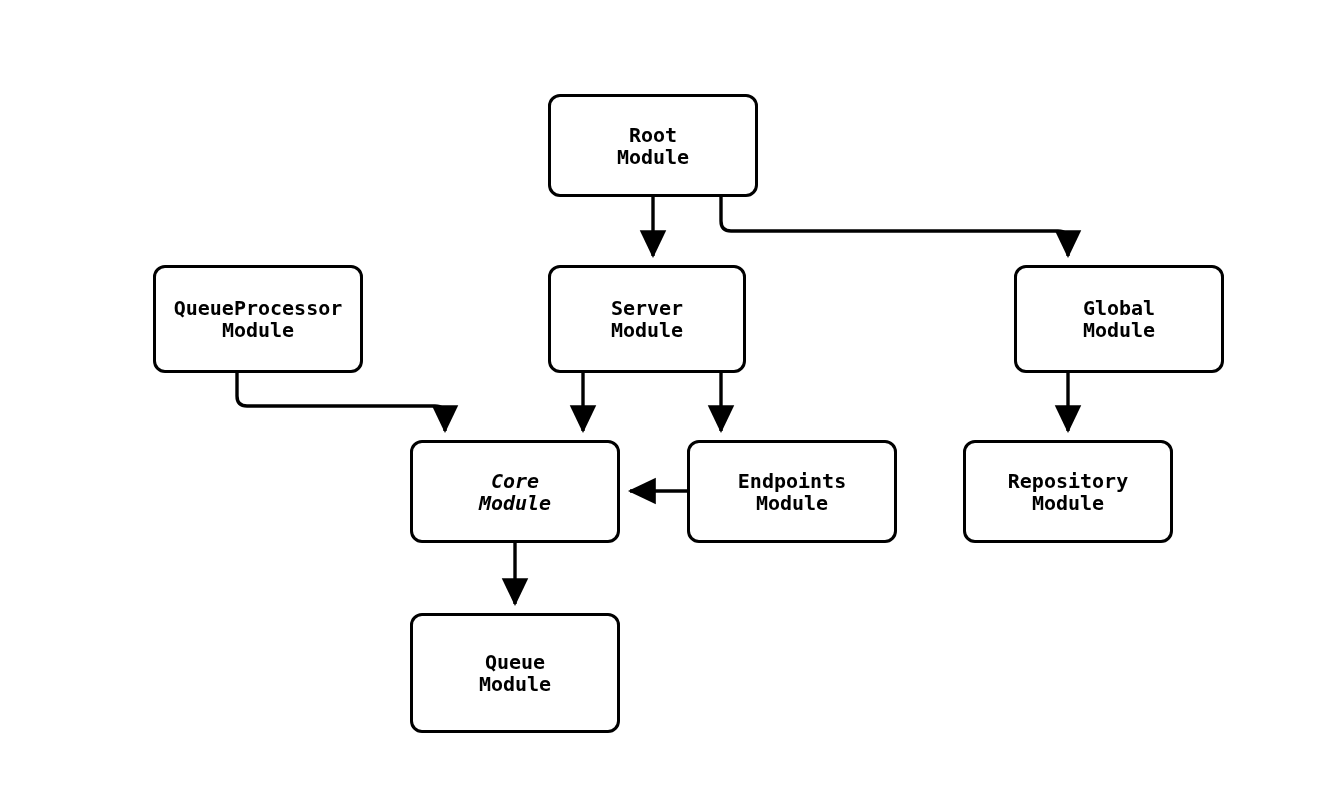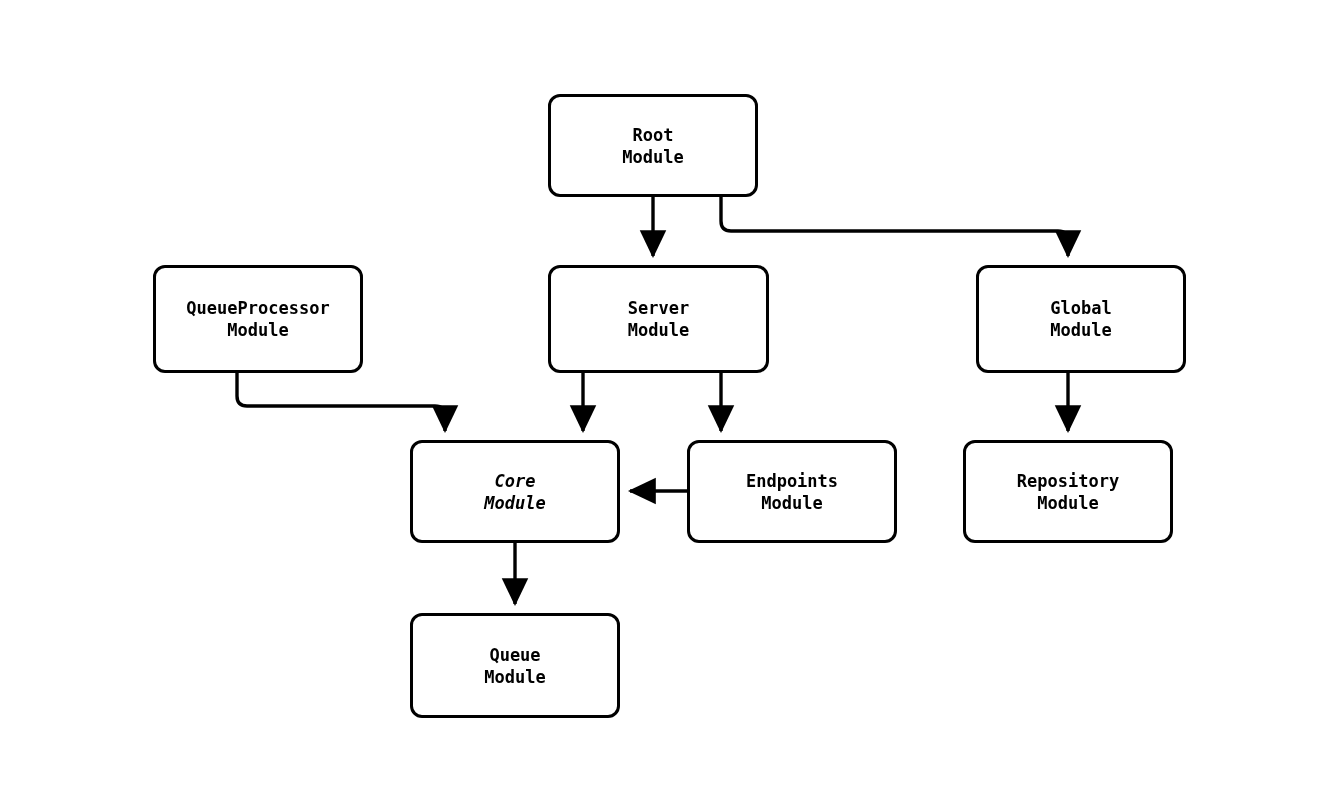--- a/index.html
+++ b/index.html
@@ -34,21 +34,21 @@
     border: 3px solid #000000;
     border-radius: 12px;
     display: flex;
     flex-direction: column;
     align-items: center;
     justify-content: center;
     z-index: 2;
   }
   .node-label {
     font-family: "DejaVu Sans Mono", "Liberation Mono", monospace;
-    font-size: 17px;
+    font-size: 20px;
     font-weight: 700;
     line-height: 22px;
     color: #000000;
     text-align: left;
     white-space: pre;
     letter-spacing: 0px;
   }
 </style>
 </head>
 <body>
@@ -86,43 +86,43 @@
   <div class="node-box" style="left:548px; top:94px; width:210px; height:103px;">
     <span class="node-label">Root</span>
     <span class="node-label">Module</span>
   </div>
 
   <div class="node-box" style="left:133px; top:265px; width:210px; height:108px;margin-left:20px;">
     <span class="node-label">QueueProcessor</span>
     <span class="node-label">Module</span>
   </div>
 
-  <div class="node-box" style="left:548px; top:265px; width:221px; height:108px;">
+  <div class="node-box" style="left:548px; top:265px; width:198px; height:108px;">
     <span class="node-label">Server</span>
     <span class="node-label">Module</span>
   </div>
 
-  <div class="node-box" style="left:976px; top:265px; width:210px; height:108px;">
+  <div class="node-box" style="left:1014px; top:265px; width:210px; height:108px;">
     <span class="node-label">Global</span>
     <span class="node-label">Module</span>
   </div>
 
   <div class="node-box" style="left:410px; top:440px; width:210px; height:103px;font-style:italic;">
     <span class="node-label">Core</span>
     <span class="node-label">Module</span>
   </div>
 
   <div class="node-box" style="left:687px; top:440px; width:210px; height:103px;">
     <span class="node-label">Endpoints</span>
     <span class="node-label">Module</span>
   </div>
 
   <div class="node-box" style="left:963px; top:440px; width:210px; height:103px;">
     <span class="node-label">Repository</span>
     <span class="node-label">Module</span>
   </div>
 
-  <div class="node-box" style="left:410px; top:613px; width:210px; height:105px;">
+  <div class="node-box" style="left:410px; top:613px; width:210px; height:120px;">
     <span class="node-label">Queue</span>
     <span class="node-label">Module</span>
   </div>
 
 </div>
 
 </body></html>

